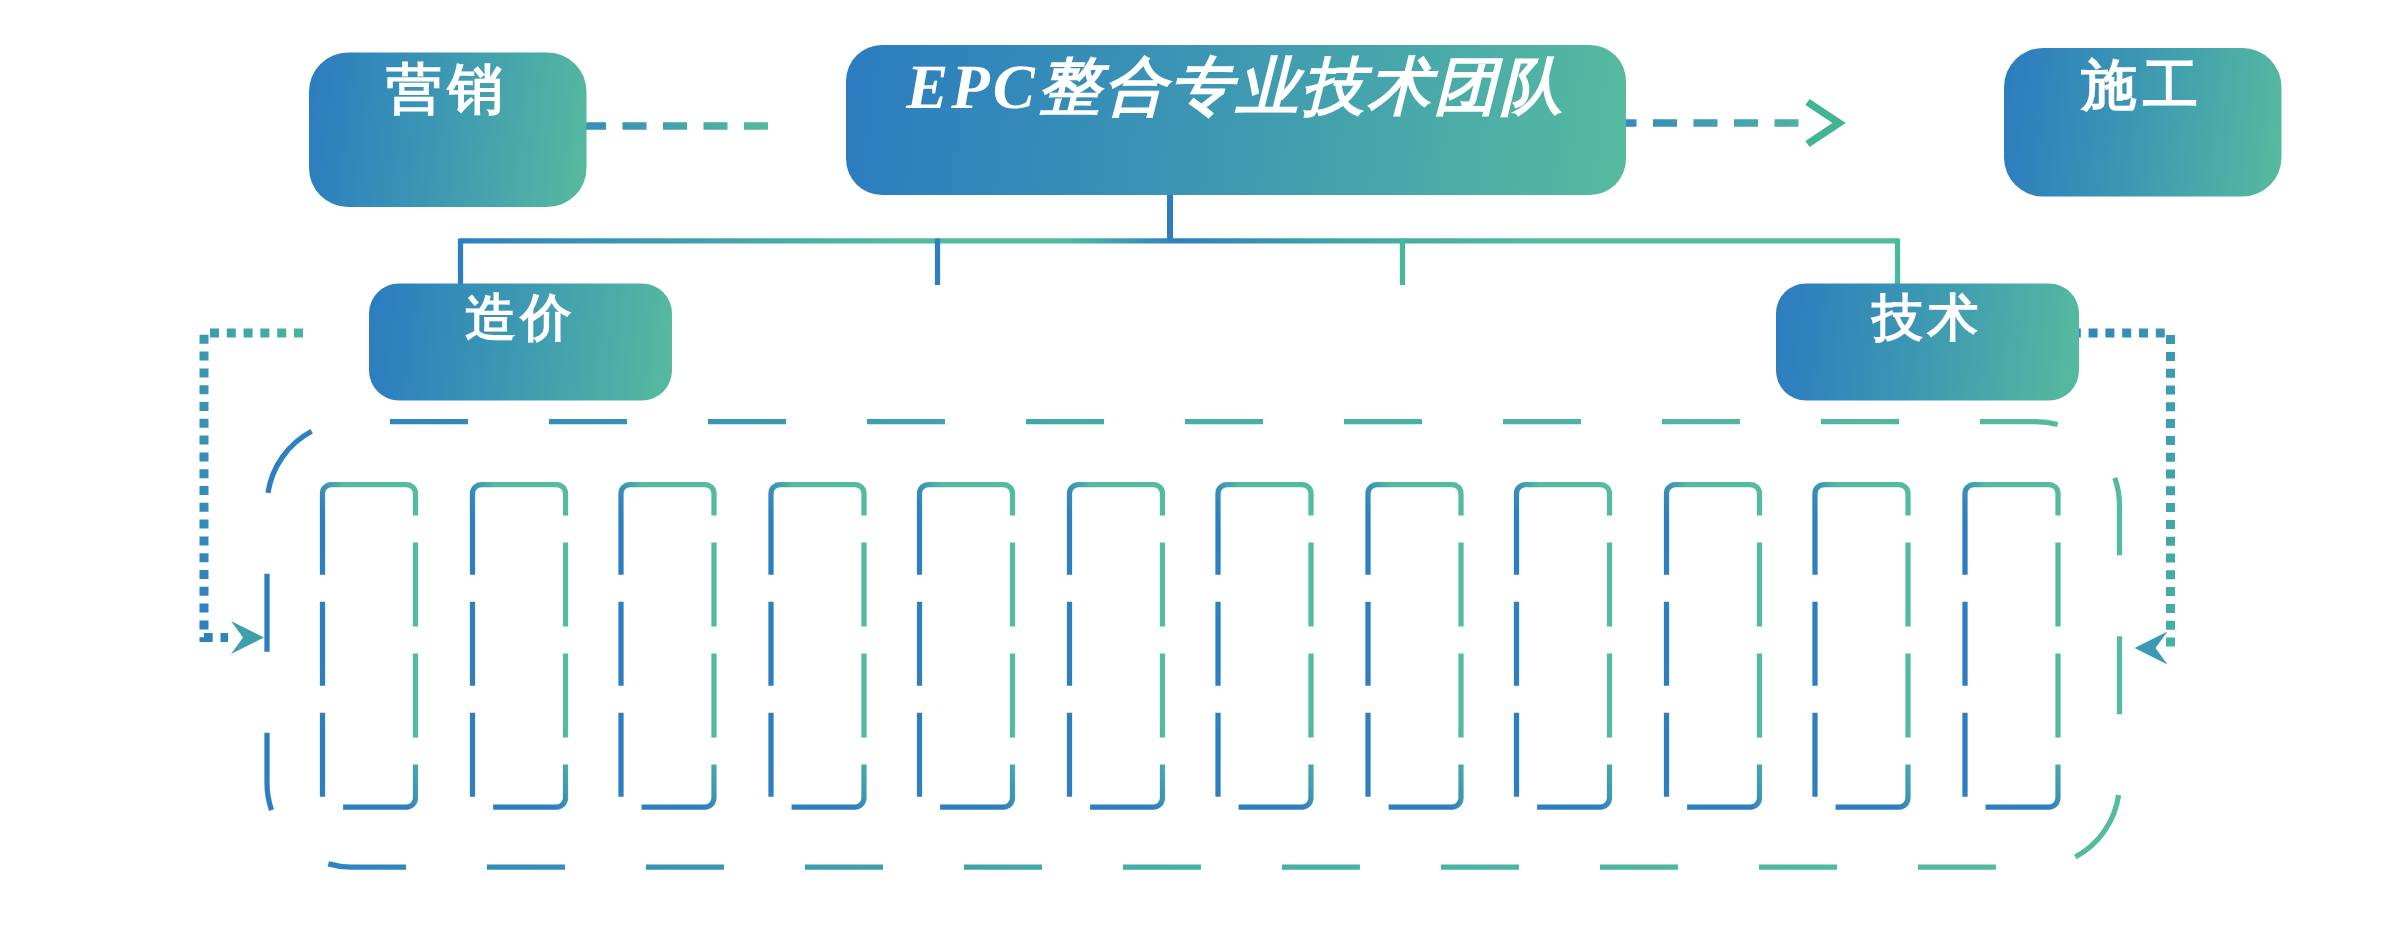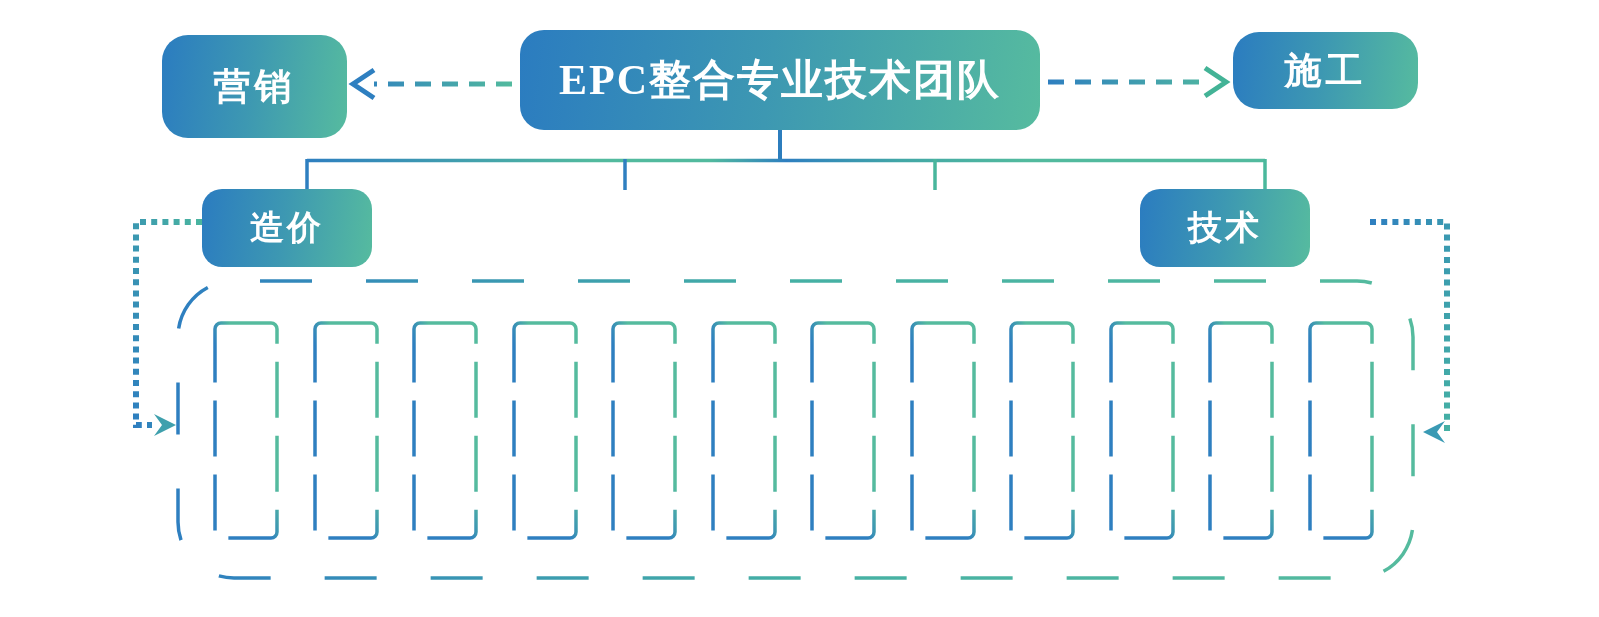--- a/index.html
+++ b/index.html
@@ -2,29 +2,30 @@
 <html><head>
 <meta charset="utf-8">
 <style>
   html,body{margin:0;padding:0;background:#ffffff;}
   .canvas{
     position:relative;width:1599px;height:617px;background:#ffffff;overflow:hidden;
     font-family:"Liberation Serif","DejaVu Serif",serif;
   }
   .lines{position:absolute;left:0;top:0;width:1599px;height:617px;}
   .box{
-    position:absolute;display:flex;align-items:center;justify-content:center;
+    position:absolute;display:flex;align-items:flex-start;justify-content:center;
     color:#ffffff;font-weight:700;
     background:linear-gradient(97deg,#2b7cc0 0%,#3d98b2 48%,#56bb9f 100%);
+    margin-left:44px;
   }
   .box span{white-space:nowrap;}
   .marketing{left:162px;top:35px;width:185px;height:103px;border-radius:26px;font-size:37px;letter-spacing:4px;}
-  .mainbox{left:520px;top:30px;width:520px;height:100px;border-radius:24px;font-size:42px;letter-spacing:2px;}
-  .construction{left:1233px;top:32px;width:185px;height:77px;border-radius:26px;font-size:37px;letter-spacing:4px;}
-  .branch{top:189px;width:170px;height:78px;border-radius:20px;font-size:34px;letter-spacing:3px;}
+  .mainbox{left:520px;top:30px;width:520px;height:100px;border-radius:24px;font-size:42px;letter-spacing:2px;font-style:italic;}
+  .construction{left:1292px;top:32px;width:185px;height:99px;border-radius:26px;font-size:37px;letter-spacing:4px;}
+  .branch{top:189px;width:202px;height:78px;border-radius:20px;font-size:34px;letter-spacing:3px;}
   .b1{left:202px;} .b2{left:520px;} .b3{left:830px;} .b4{left:1140px;}
   .item{
     position:absolute;top:323px;width:62px;height:215px;
     display:flex;align-items:center;justify-content:center;
   }
   .item span{
     writing-mode:vertical-rl;text-orientation:upright;
     font-size:28px;font-weight:700;line-height:1;letter-spacing:2px;
     color:#42ad9c;white-space:nowrap;
   }

